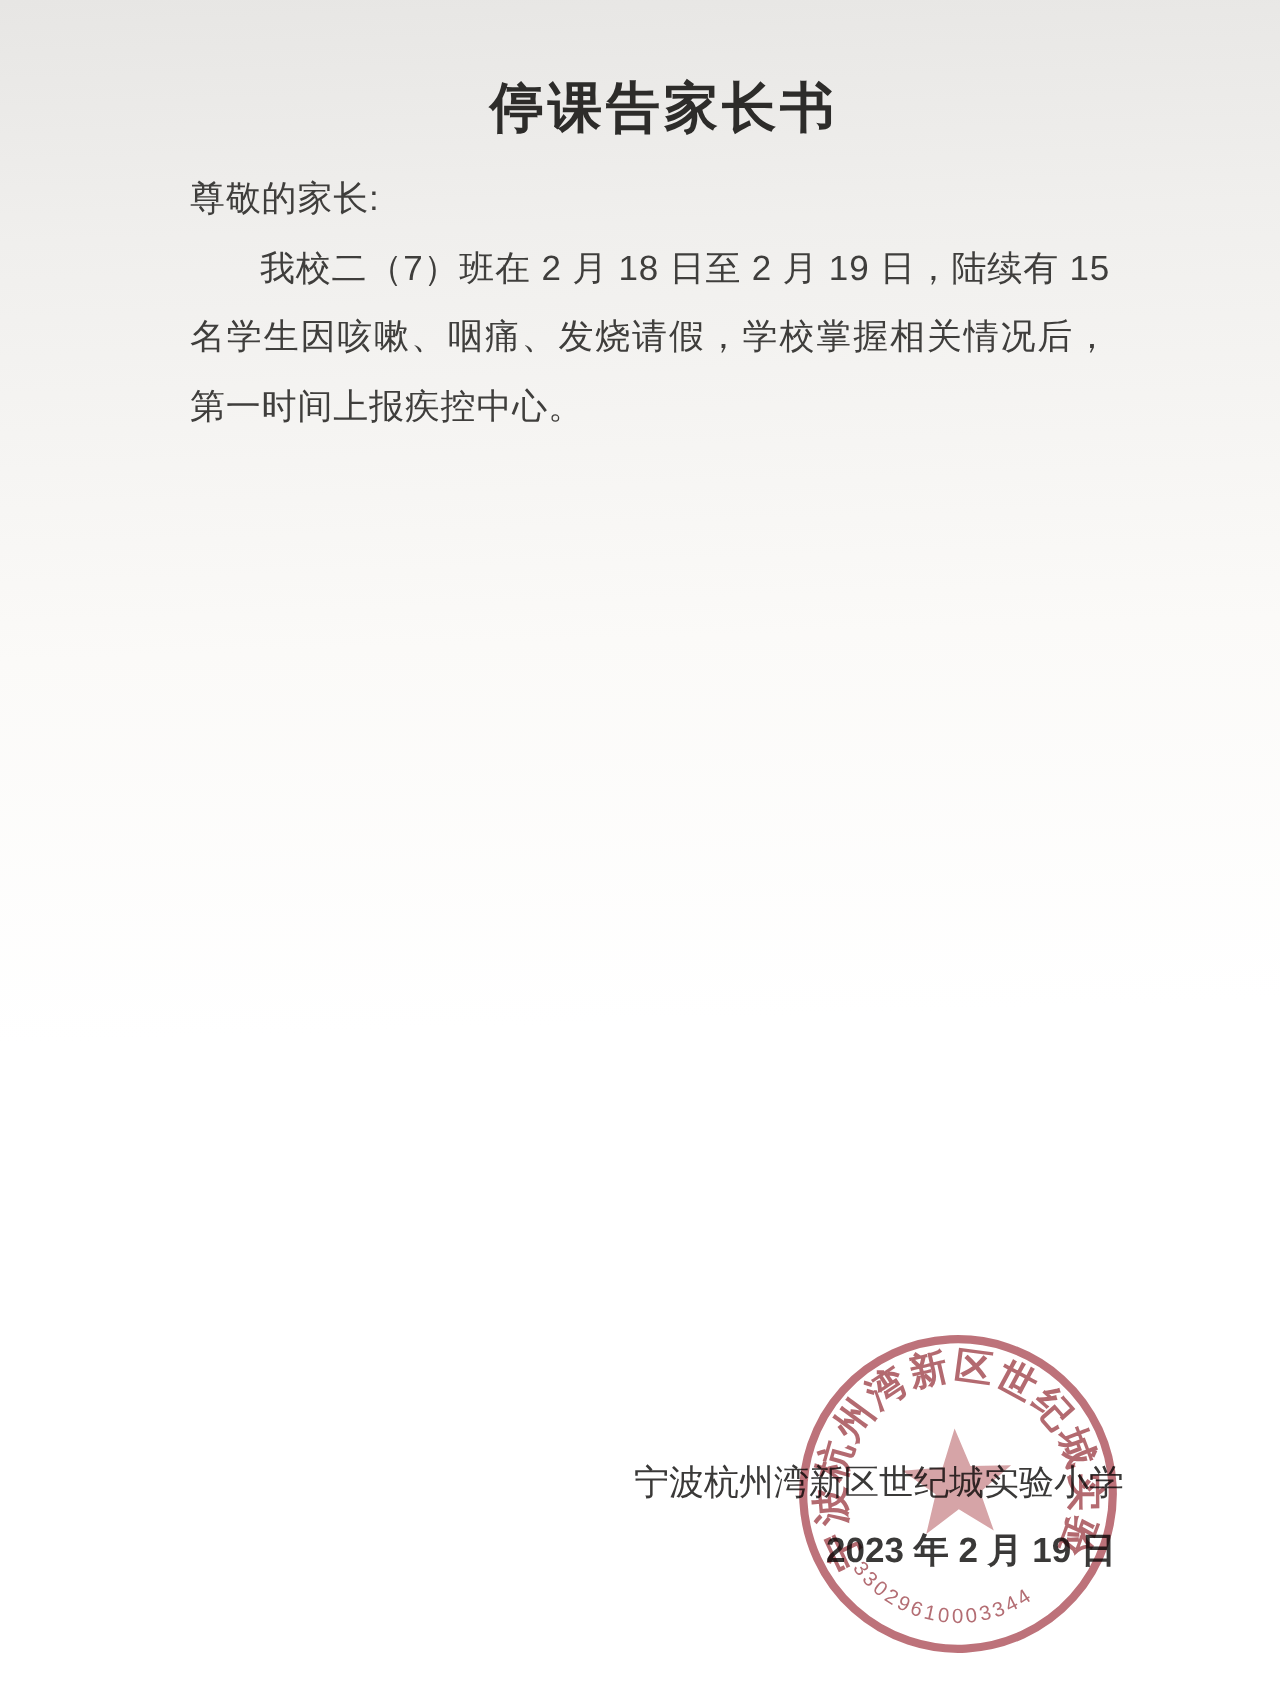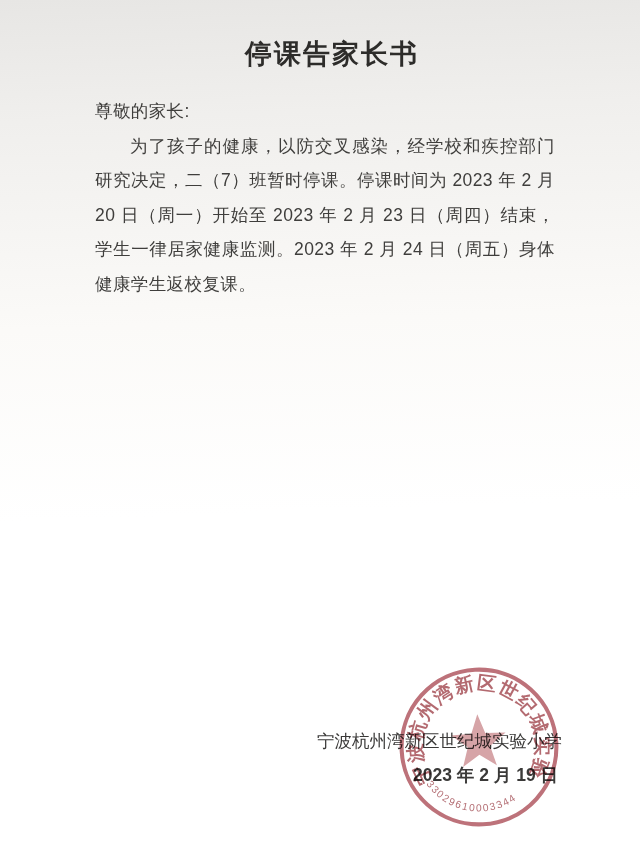--- a/index.html
+++ b/index.html
@@ -22,21 +22,21 @@
     left: 12px;
     width: 100%;
     text-align: center;
     font-size: 27px;
     font-weight: 600;
     letter-spacing: 2px;
     color: #2d2c2a;
   }
   .body-text {
     position: absolute;
-    top: 94px;
+    top: 82px;
     left: 95px;
     width: 460px;
     font-size: 17.5px;
     line-height: 34.5px;
     letter-spacing: 0.4px;
     text-align: justify;
   }
   .body-text p {
     margin: 0;
     text-indent: 2em;
@@ -79,21 +79,21 @@
 </style>
 </head>
 <body>
 
 <div class="page">
 
   <div class="title">停课告家长书</div>
 
   <div class="body-text">
     <p class="salutation">尊敬的家长:</p>
-    <p>为了孩子的健康，以防交叉感染，经学校和疾控部门研究决定，二（7）班暂时停课。停课时间为 2023 年 2 月 20 日（周一）开始至 2023 年 2 月 23 日（周四）结束，学生一律居家健康监测。2023 年 2 月 24 日（周五）身体健康学生返校复课。</p>
+    <p>我校二（7）班在 2 月 18 日至 2 月 19 日，陆续有 15 名学生因咳嗽、咽痛、发烧请假，学校掌握相关情况后，第一时间上报疾控中心。</p>
   </div>
 
   <div class="signature-block">
     <div>宁波杭州湾新区世纪城实验小学</div>
     <div class="date-line">2023 年 2 月 19 日</div>
   </div>
 
   <div class="seal">
     <svg viewBox="0 0 160 160" xmlns="http://www.w3.org/2000/svg">
       <defs>

